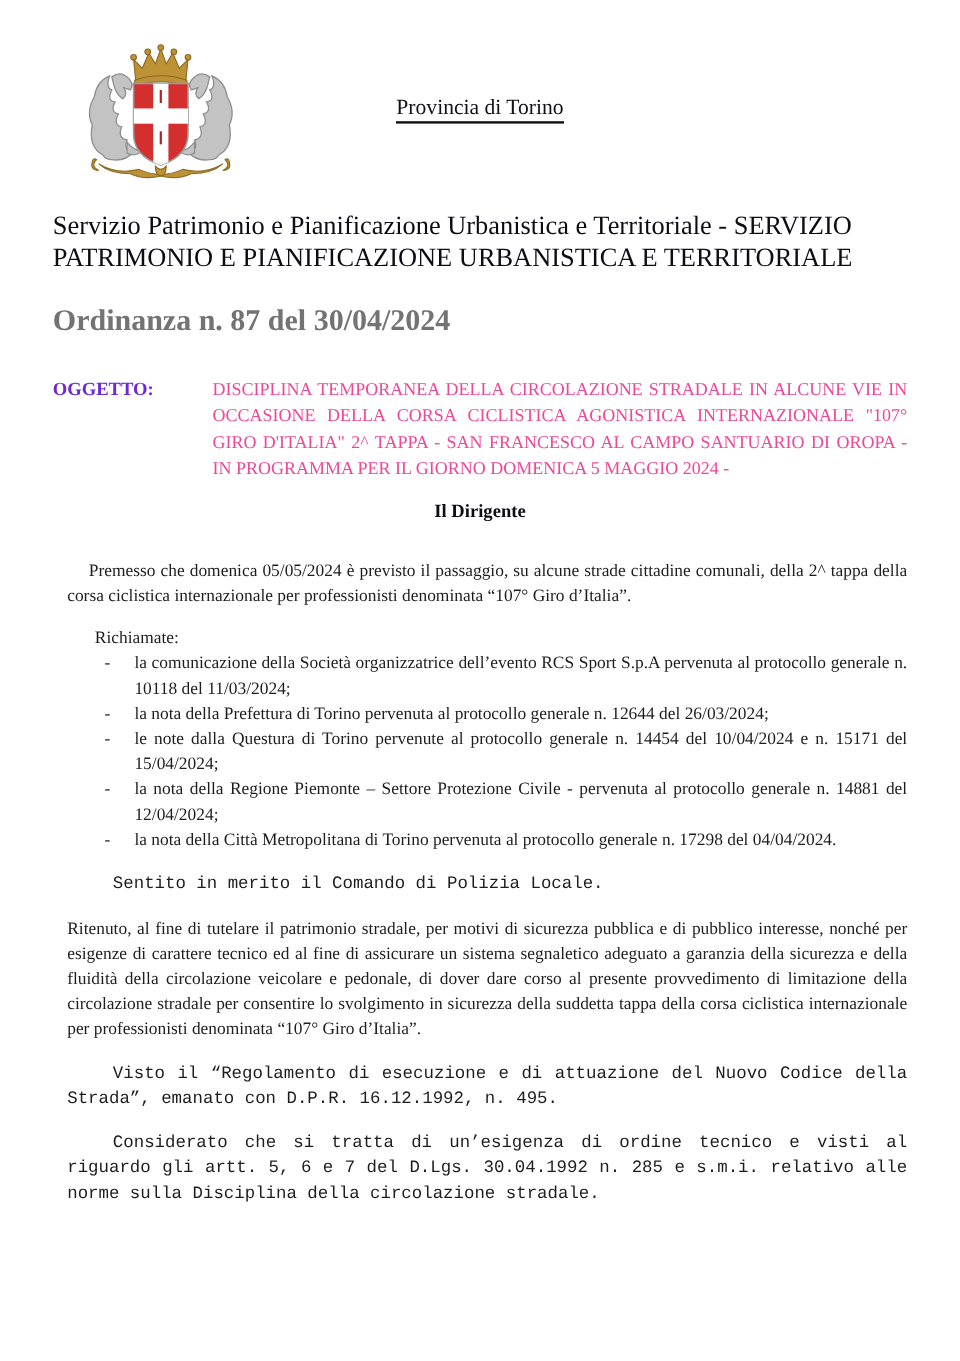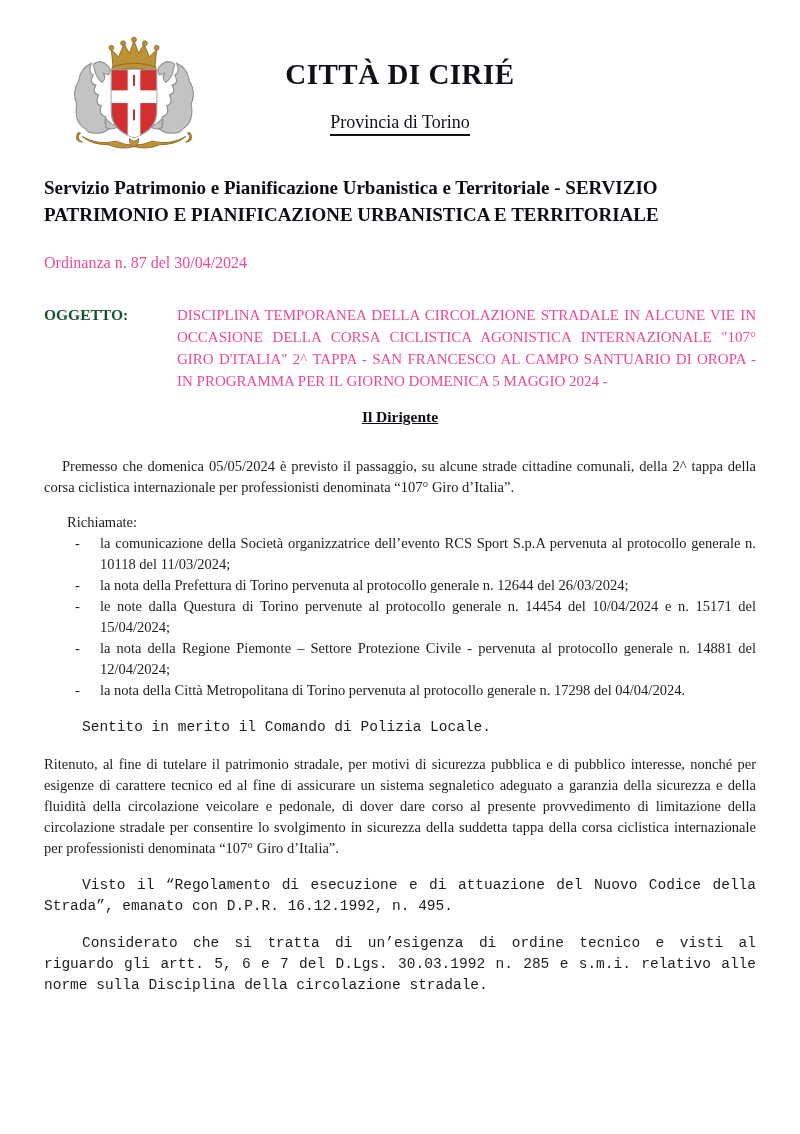--- a/index.html
+++ b/index.html
@@ -33,59 +33,58 @@
     margin-top: 3px;
     font-size: 18px;
     font-weight: normal;
     color: #101019;
     border-bottom: 2px solid #101019;
     padding-bottom: 1px;
   }
   
   .dept-heading {
     margin: 14px 0 0 0;
-    font-size: 19px;
-    font-weight: bold;
+    font-size: 22px;
+    font-weight: normal;
     line-height: 27px;
     color: #0c0c14;
   }
   .ord-heading {
     margin: 26px 0 0 0;
-    font-size: 16px;
-    font-weight: normal;
-    color: #ec4899;
+    font-size: 25px;
+    font-weight: bold;
+    color: #737373;
   }
   
   .subject-row { display: flex; margin-top: 32px; }
   .subject-label {
     flex: none;
     width: 133px;
     font-size: 15.5px;
     font-weight: bold;
     line-height: 22px;
-    color: #14532d;
+    color: #6d28d9;
   }
   .subject-text {
     flex: 1;
     font-size: 15px;
     font-weight: normal;
     line-height: 22px;
     text-align: justify;
     color: #ec4899;
   }
   .dirigente {
     margin-top: 16px;
     text-align: center;
     font-size: 15.5px;
     font-weight: bold;
     color: #0c0c14;
-    text-decoration: underline;
   }
   
-  .body-text { font-size: 14.5px; line-height: 21px; }
+  .body-text { font-size: 14.5px; line-height: 21px; margin-left: 12px; }
   .para { margin: 0; text-align: justify; }
   .mt-lg { margin-top: 30px; }
   .mt { margin-top: 16px; }
   .ind-sm { text-indent: 18px; }
   .ind-tab { text-indent: 38px; font-family: Liberation Mono, monospace; }
   .richiamate-label { margin: 14px 0 0 23px; }
   .ref-list { list-style: none; margin: 0; padding: 0; }
   .ref-list li {
     position: relative;
     padding-left: 56px;
@@ -145,21 +144,21 @@
           <g clip-path="url(#shieldClip)">
             <rect x="68" y="36" width="14" height="80" fill="#ffffff"></rect>
             <rect x="48" y="61" width="54" height="14" fill="#ffffff"></rect>
             <rect x="74" y="44" width="2" height="12" fill="#b32222"></rect>
             <rect x="74" y="82" width="2" height="12" fill="#b32222"></rect>
           </g>
         </g>
       </svg>
     </div>
     <div class="head-titles">
-      <h1 class="city-title">CITTÀ DI CIRIÉ</h1><br>
+      <br>
       <span class="province">Provincia di Torino</span>
     </div>
   </header>
 
   <h2 class="dept-heading">Servizio Patrimonio e Pianificazione Urbanistica e Territoriale - SERVIZIO PATRIMONIO E PIANIFICAZIONE URBANISTICA E TERRITORIALE</h2>
 
   <h2 class="ord-heading">Ordinanza n. 87 del 30/04/2024</h2>
 
   <div class="subject-row">
     <div class="subject-label">OGGETTO:</div>
@@ -181,16 +180,16 @@
         <li><span>la nota della Città Metropolitana di Torino pervenuta al protocollo generale n. 17298 del 04/04/2024.</span></li>
       </ul>
 
     <p class="para ind-tab mt">Sentito in merito il Comando di Polizia Locale.</p>
 
     <p class="para mt">Ritenuto, al fine di tutelare il patrimonio stradale, per motivi di sicurezza pubblica e di pubblico interesse, nonché per esigenze di carattere tecnico ed al fine di assicurare un sistema segnaletico adeguato a garanzia della sicurezza e della fluidità della circolazione veicolare e pedonale, di dover dare corso al presente provvedimento di limitazione della circolazione stradale per consentire lo svolgimento in sicurezza della suddetta tappa della corsa ciclistica internazionale per professionisti denominata “107° Giro d’Italia”.</p>
 
 
     <p class="para ind-tab mt">Visto il “Regolamento di esecuzione e di attuazione del Nuovo Codice della Strada”, emanato con D.P.R. 16.12.1992, n. 495.</p>
 
-    <p class="para ind-tab mt">Considerato che si tratta di un’esigenza di ordine tecnico e visti al riguardo gli artt. 5, 6 e 7 del D.Lgs. 30.03.1992 n. 285 e s.m.i. relativo alle norme sulla Disciplina della circolazione stradale.</p>
+    <p class="para ind-tab mt">Considerato che si tratta di un’esigenza di ordine tecnico e visti al riguardo gli artt. 5, 6 e 7 del D.Lgs. 30.04.1992 n. 285 e s.m.i. relativo alle norme sulla Disciplina della circolazione stradale.</p>
   </div>
 
 </div>
 
 </body></html>

